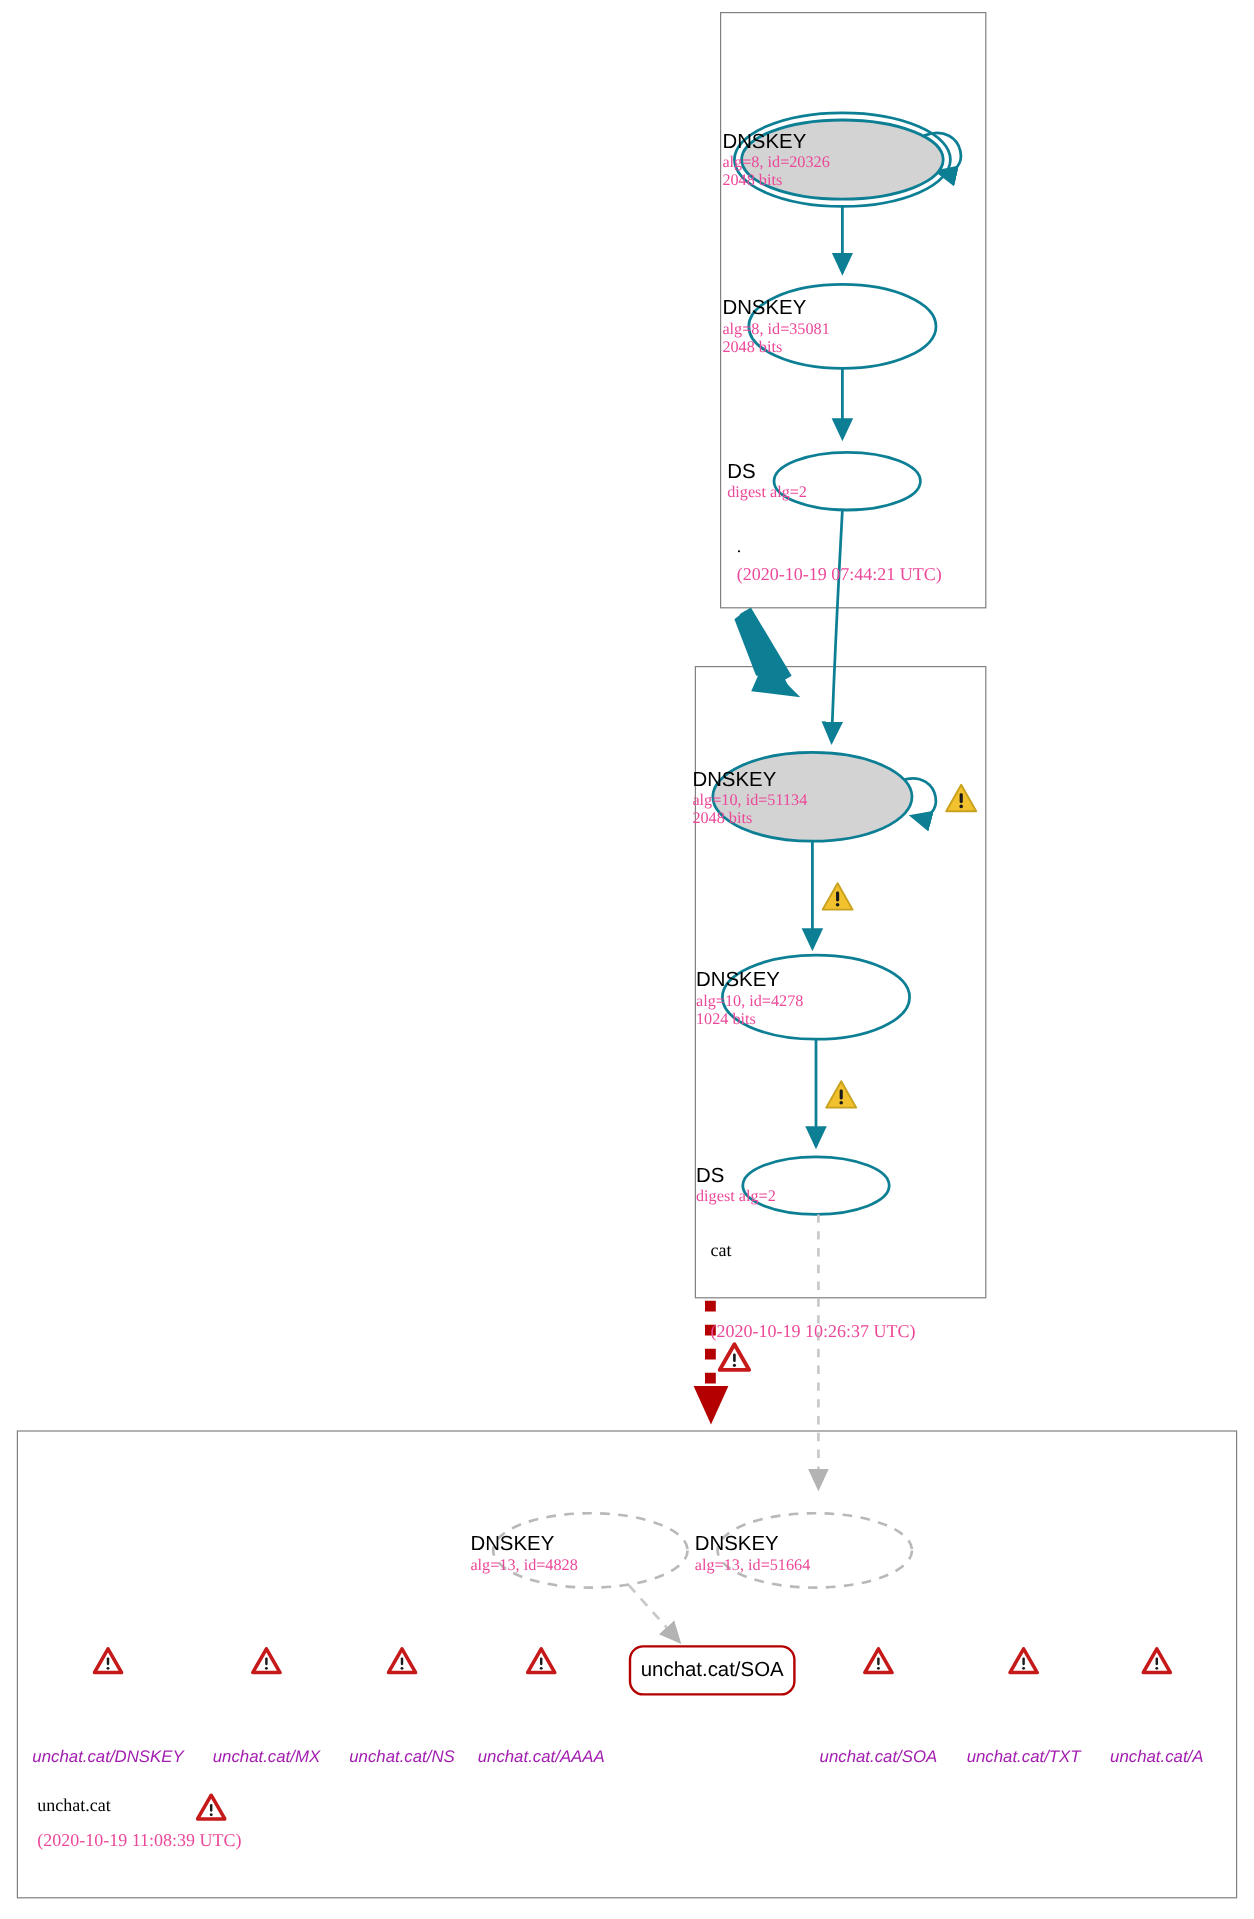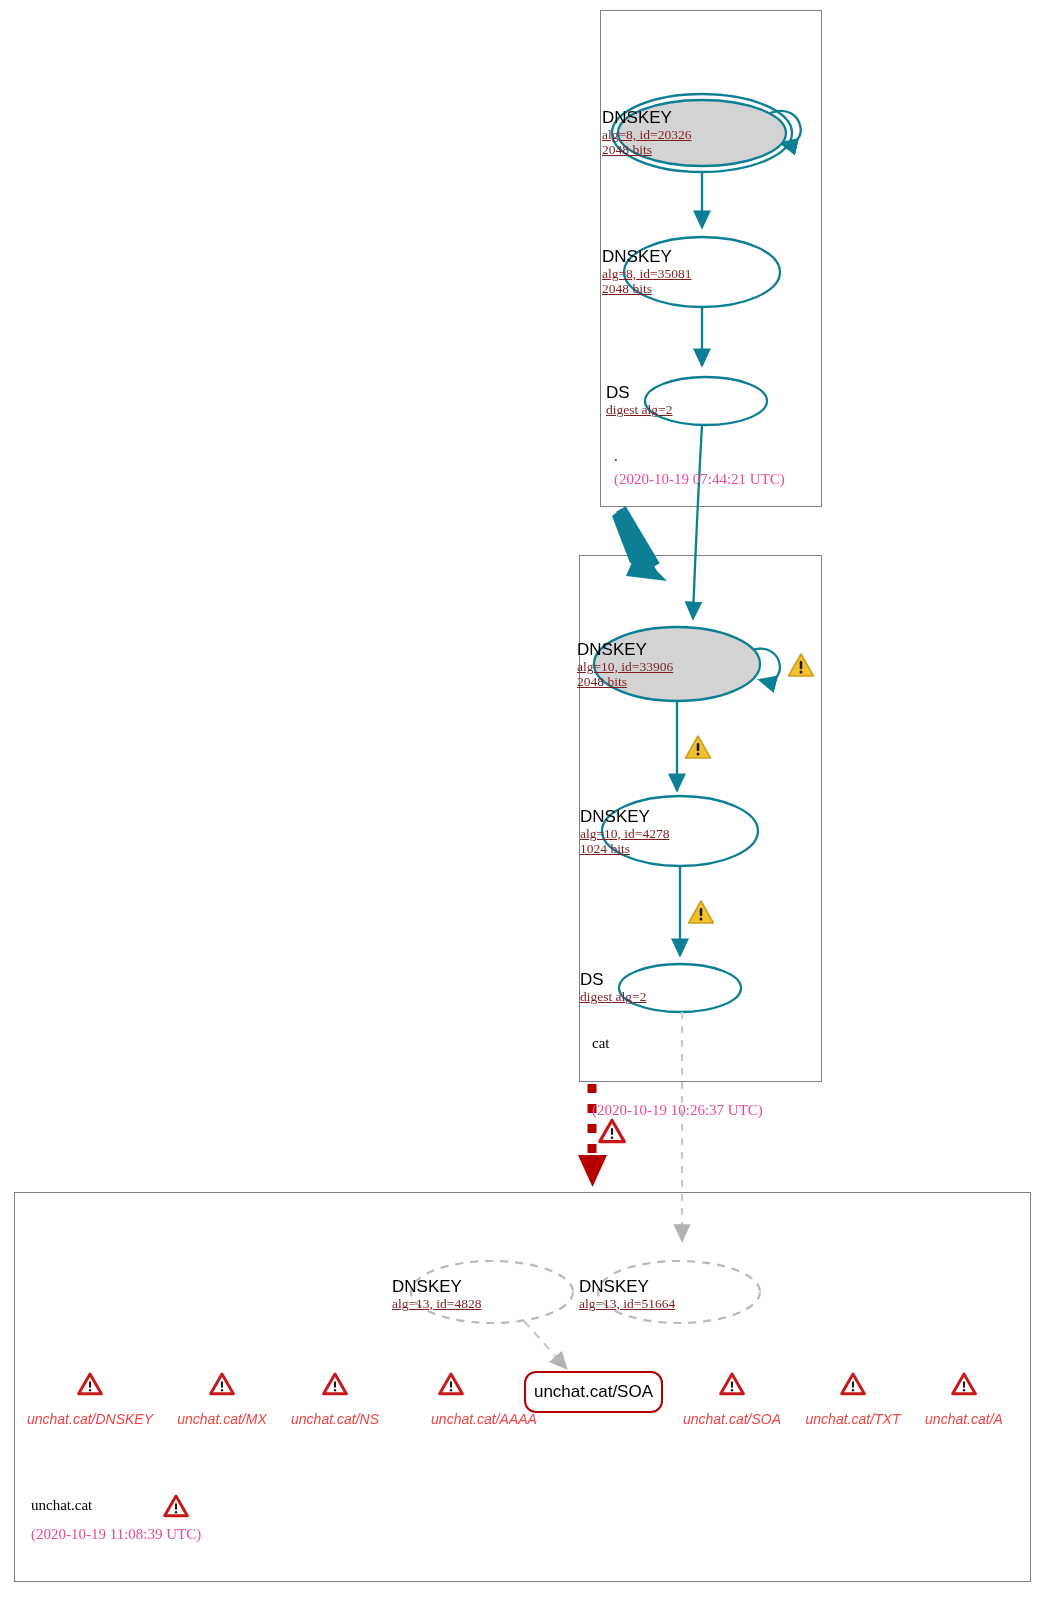--- a/index.html
+++ b/index.html
@@ -5,23 +5,23 @@
   html,body{margin:0;padding:0;background:#ffffff;}
   body{width:1045px;height:1599px;position:relative;overflow:hidden;
        font-family:"Liberation Sans", sans-serif;}
   #canvas{position:absolute;left:0;top:0;width:1045px;height:1599px;}
   svg.layer{position:absolute;left:0;top:0;width:1045px;height:1599px;overflow:visible;}
   .zone-box{position:absolute;border:1px solid #808080;background:transparent;box-sizing:border-box;}
   .zone-name{position:absolute;font-family:"Liberation Serif", serif;font-size:15px;color:#000;white-space:nowrap;}
   .zone-time{position:absolute;font-family:"Liberation Serif", serif;font-size:15px;color:#ec4899;white-space:nowrap;}
   .node-label{position:absolute;text-align:left;white-space:nowrap;pointer-events:none;}
   .nl-title{font-family:"Liberation Sans", sans-serif;font-size:17px;color:#000;line-height:19px;}
-  .nl-sub{font-family:"Liberation Serif", serif;font-size:13.5px;color:#7f1d1d;line-height:15px;text-decoration:underline;}
+  .nl-sub{font-family:"Liberation Serif", serif;font-size:13.5px;color:#ec4899;line-height:15px;}
   .rr-label{position:absolute;font-family:"Liberation Sans", sans-serif;font-style:italic;
-            font-size:14px;color:#ef4444;white-space:nowrap;text-align:center;}
+            font-size:14px;color:#a21caf;white-space:nowrap;text-align:center;margin-top:44px;}
   .soa-box{position:absolute;border:2px solid #b40000;border-radius:12px;background:#fff;
            display:flex;align-items:center;justify-content:center;box-sizing:border-box;}
   .soa-text{font-family:"Liberation Sans", sans-serif;font-size:17px;color:#000;white-space:nowrap;}
   .warn{position:absolute;}
 </style>
 </head>
 <body>
 
 <div id="canvas">
 
@@ -103,21 +103,21 @@
     <div class="nl-sub">2048 bits</div>
   </div>
 
   <div class="node-label" style="left:606px;top:383px;width:200px;">
     <div class="nl-title">DS</div>
     <div class="nl-sub">digest alg=2</div>
   </div>
 
   <div class="node-label" style="left:577px;top:640px;width:200px;">
     <div class="nl-title">DNSKEY</div>
-    <div class="nl-sub">alg=10, id=33906</div>
+    <div class="nl-sub">alg=10, id=51134</div>
     <div class="nl-sub">2048 bits</div>
   </div>
 
   <div class="node-label" style="left:580px;top:807px;width:200px;">
     <div class="nl-title">DNSKEY</div>
     <div class="nl-sub">alg=10, id=4278</div>
     <div class="nl-sub">1024 bits</div>
   </div>
 
   <div class="node-label" style="left:580px;top:970px;width:200px;">
@@ -182,21 +182,21 @@
     <rect x="12.9" y="10" width="2.2" height="7" rx="1" fill="#1a1a1a"></rect>
     <circle cx="14" cy="19.8" r="1.3" fill="#1a1a1a"></circle>
   </svg>
   <div class="rr-label" style="left:245px;top:1411px;width:180px;">unchat.cat/NS</div>
 
   <svg class="warn" style="left:438px;top:1372px;" width="26" height="24" viewBox="0 0 28 26">
     <path d="M14,2.2 L26.3,23.6 L1.7,23.6 z" fill="#ffffff" stroke="#c61a1a" stroke-width="3.2" stroke-linejoin="round"></path>
     <rect x="12.9" y="10" width="2.2" height="7" rx="1" fill="#1a1a1a"></rect>
     <circle cx="14" cy="19.8" r="1.3" fill="#1a1a1a"></circle>
   </svg>
-  <div class="rr-label" style="left:361px;top:1411px;width:180px;padding-left:33px;">unchat.cat/AAAA</div>
+  <div class="rr-label" style="left:361px;top:1411px;width:180px;">unchat.cat/AAAA</div>
 
   <svg class="warn" style="left:719px;top:1372px;" width="26" height="24" viewBox="0 0 28 26">
     <path d="M14,2.2 L26.3,23.6 L1.7,23.6 z" fill="#ffffff" stroke="#c61a1a" stroke-width="3.2" stroke-linejoin="round"></path>
     <rect x="12.9" y="10" width="2.2" height="7" rx="1" fill="#1a1a1a"></rect>
     <circle cx="14" cy="19.8" r="1.3" fill="#1a1a1a"></circle>
   </svg>
   <div class="rr-label" style="left:642px;top:1411px;width:180px;">unchat.cat/SOA</div>
 
   <svg class="warn" style="left:840px;top:1372px;" width="26" height="24" viewBox="0 0 28 26">
     <path d="M14,2.2 L26.3,23.6 L1.7,23.6 z" fill="#ffffff" stroke="#c61a1a" stroke-width="3.2" stroke-linejoin="round"></path>

